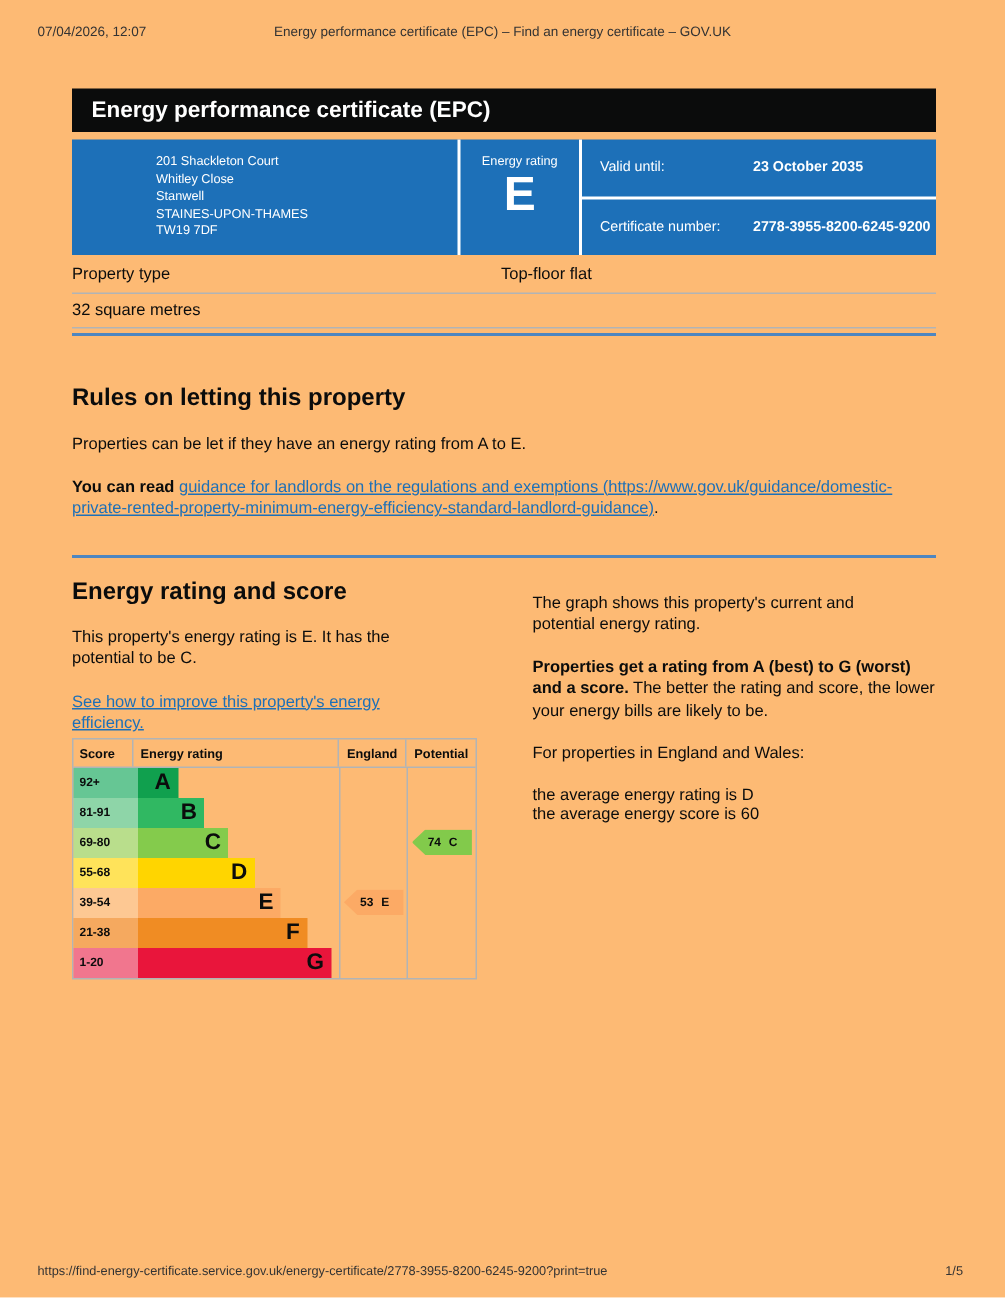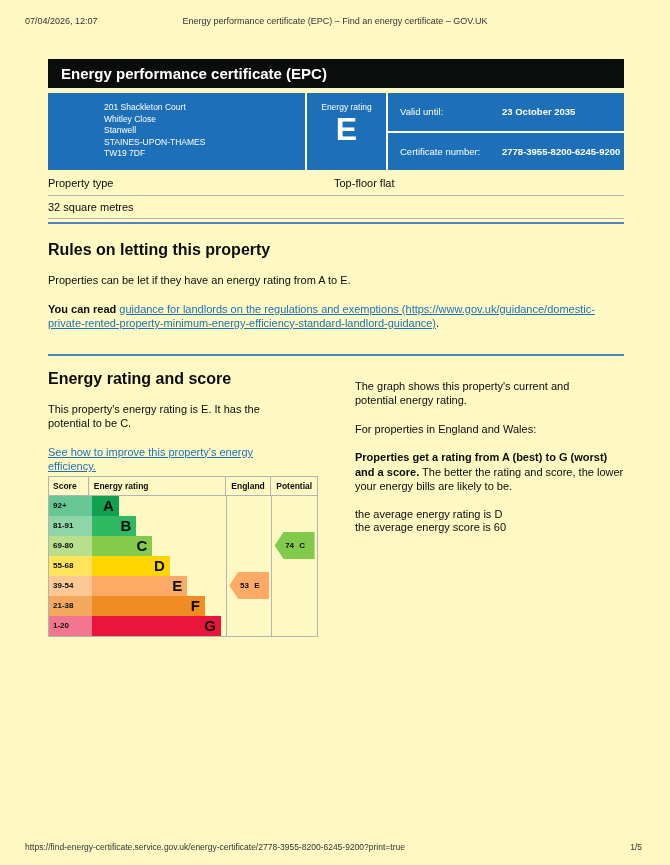--- a/index.html
+++ b/index.html
@@ -1,18 +1,18 @@
 <!DOCTYPE html>
 <html><head>
 <meta charset="utf-8">
 <style>
   * { margin:0; padding:0; box-sizing:border-box; }
   html,body { background:#ffffff; }
   body { font-family:"Liberation Sans", sans-serif; color:#0b0c0c; }
-  .page { position:relative; width:670px; height:865px; background:#fef9c3; overflow:hidden; }
+  .page { position:relative; width:670px; height:865px; background:#fdba74; overflow:hidden; }
 
   
   .chrome-header { position:absolute; top:16px; left:0; width:670px; height:14px; font-size:9px; color:#333; }
   .chrome-date { position:absolute; left:25px; top:0; }
   .chrome-title { position:absolute; left:0; right:0; text-align:center; top:0; }
   .chrome-footer { position:absolute; top:842px; left:0; width:670px; height:14px; font-size:8.5px; color:#333; }
   .chrome-url { position:absolute; left:25px; top:0; }
   .chrome-page { position:absolute; right:28px; top:0; }
 
   .content { position:absolute; left:48px; top:59px; width:576px; }
@@ -37,21 +37,21 @@
   
   .prop-table { margin-top:2px; }
   .prop-row { display:flex; align-items:center; height:23.5px; border-bottom:1px solid #b1b4b6; font-size:11px; }
   .prop-label { width:286px; }
 
   .divider { border-top:2px solid #4e86c0; height:0; }
   .div1 { margin-top:3px; }
   .div2 { margin-top:23px; }
 
   h2 { font-size:16px; font-weight:bold; color:#0b0c0c; }
-  .rules-h { margin-top:17px; }
+  .rules-h { margin-top:33px; }
   p.body { font-size:11px; line-height:14.5px; margin-top:14px; }
   .bold { font-weight:bold; }
   a.lnk { color:#1d70b8; text-decoration:underline; cursor:pointer; }
 
   .columns { display:flex; margin-top:9px; }
   .col-left { width:282px; }
   .col-right { width:269px; margin-left:25px; }
   .col-left h2 { margin-top:5px; }
   .intro { width:240px; }
   .improve { margin-top:23px; width:238px; }
@@ -69,21 +69,21 @@
   .hc1 { width:138px; padding-left:5px; border-left:1px solid #b1b4b6; }
   .hc2 { width:46px; justify-content:center; border-left:1px solid #b1b4b6; }
   .hc3 { width:47px; justify-content:center; border-left:1px solid #b1b4b6; }
   .epc-row { display:flex; height:20px; }
   .c-score { width:44px; display:flex; align-items:center; padding-left:4px; font-size:8px; font-weight:bold; }
   .c-rating { width:138px; }
   .bar { height:100%; display:flex; align-items:center; justify-content:flex-end;
          padding-right:5px; font-weight:bold; font-size:15px; color:#0b0c0c; }
   .c-current { width:46px; border-left:1px solid #b1b4b6; display:flex; align-items:center; justify-content:center; }
   .c-potential { width:47px; border-left:1px solid #b1b4b6; display:flex; align-items:center; justify-content:center; }
-  .arrow { height:27px; min-width:40px; display:flex; align-items:center; justify-content:center;
+  .arrow { height:17px; min-width:40px; display:flex; align-items:center; justify-content:center;
            padding-left:9px; padding-right:8px; font-size:8px; font-weight:bold; color:#0b0c0c;
            word-spacing:3px;
            clip-path:polygon(0 50%, 9px 0, 100% 0, 100% 100%, 9px 100%); }
 </style>
 </head>
 <body>
 
 <div class="page">
 
   <div class="chrome-header">
@@ -215,22 +215,22 @@
                 </div>
                 <div class="c-current"></div>
                 <div class="c-potential"></div>
               </div>
             </div>
         </div>
       </div>
 
       <div class="col-right">
         <p class="body graph-caption">The graph shows this property's current and potential energy rating.</p>
+        <p class="body explain"><span class="bold">Properties get a rating from A (best) to G (worst) and a score.</span><span> The better the rating and score, the lower your energy bills are likely to be.</span></p>
         <p class="body ew">For properties in England and Wales:</p>
-        <p class="body explain"><span class="bold">Properties get a rating from A (best) to G (worst) and a score.</span><span> The better the rating and score, the lower your energy bills are likely to be.</span></p>
         <div class="avg">
           <div>the average energy rating is D</div>
           <div>the average energy score is 60</div>
         </div>
       </div>
     </div>
 
   </div>
 
   <div class="chrome-footer">

